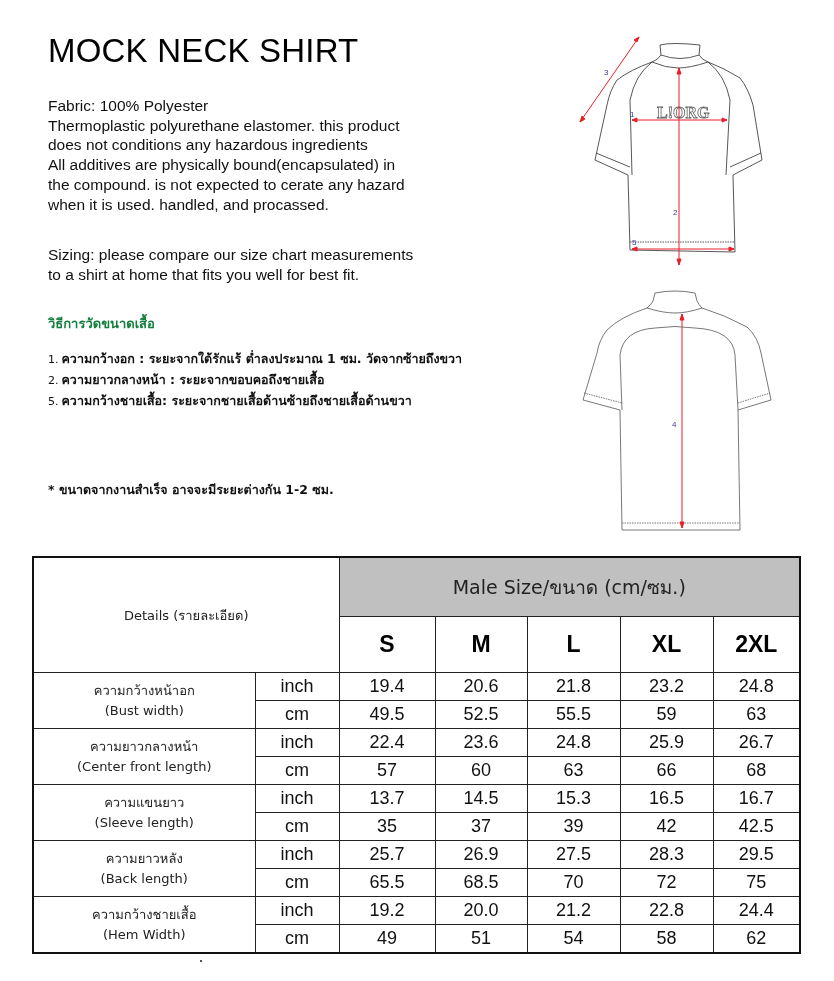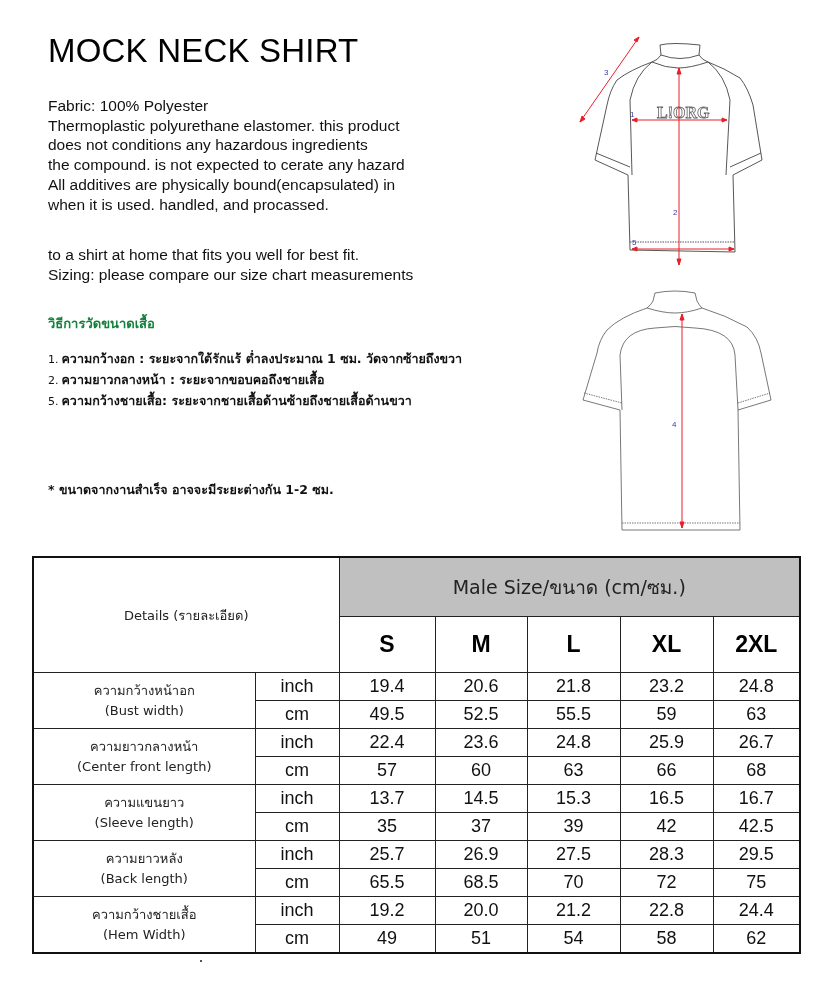--- a/index.html
+++ b/index.html
@@ -30,28 +30,28 @@
 </style>
 </head>
 <body>
 
 <div class="title">MOCK NECK SHIRT</div>
 
 <div class="para" style="top:96px;">
   <div><b>Fabric:</b><span> 100% Polyester</span></div>
   <div>Thermoplastic polyurethane elastomer. this product</div>
   <div>does not conditions any hazardous ingredients</div>
+  <div>All additives are physically bound(encapsulated) in</div>
   <div>the compound. is not expected to cerate any hazard</div>
-  <div>All additives are physically bound(encapsulated) in</div>
   <div>when it is used. handled, and procassed.</div>
 </div>
 
 <div class="para" style="top:245px;">
+  <div><b>Sizing:</b><span> please compare our size chart measurements</span></div>
   <div>to a shirt at home that fits you well for best fit.</div>
-  <div><b>Sizing:</b><span> please compare our size chart measurements</span></div>
 </div>
 
 <div class="thai-head">วิธีการวัดขนาดเสื้อ</div>
 
 <div class="thai-list">
   <div class="item"><span class="num">1.</span><span class="txt">ความกว้างอก : ระยะจากใต้รักแร้ ต่ำลงประมาณ 1 ซม. วัดจากซ้ายถึงขวา</span></div>
   <div class="item"><span class="num">2.</span><span class="txt">ความยาวกลางหน้า : ระยะจากขอบคอถึงชายเสื้อ</span></div>
   <div class="item"><span class="num">5.</span><span class="txt">ความกว้างชายเสื้อ: ระยะจากชายเสื้อด้านซ้ายถึงชายเสื้อด้านขวา</span></div>
 </div>
 

